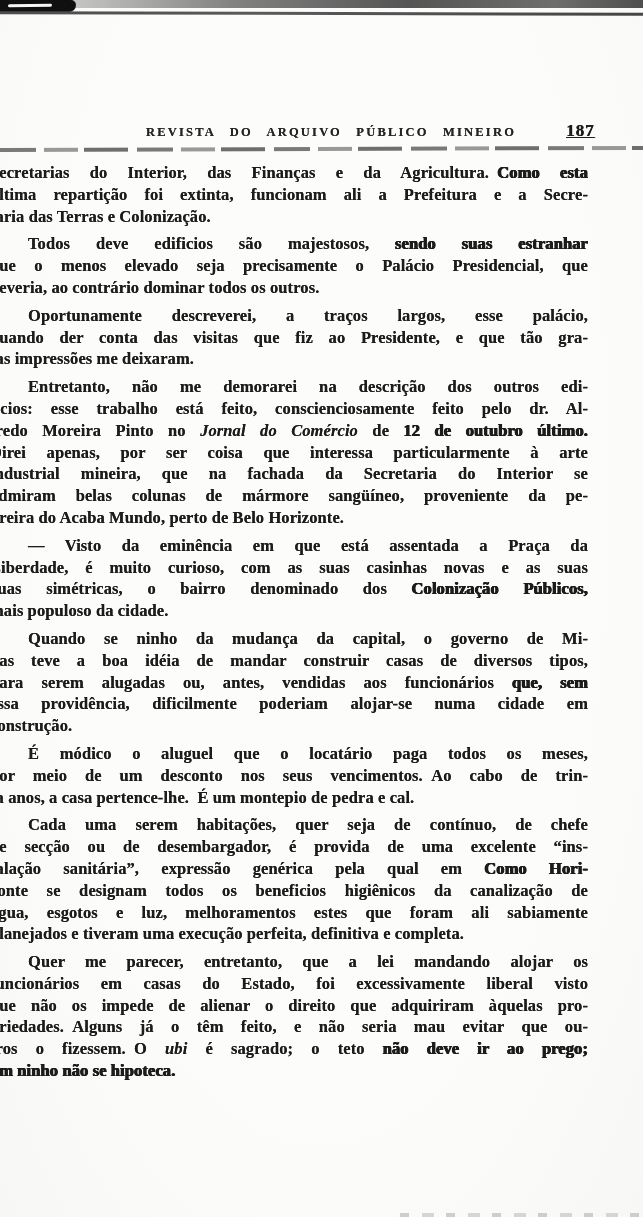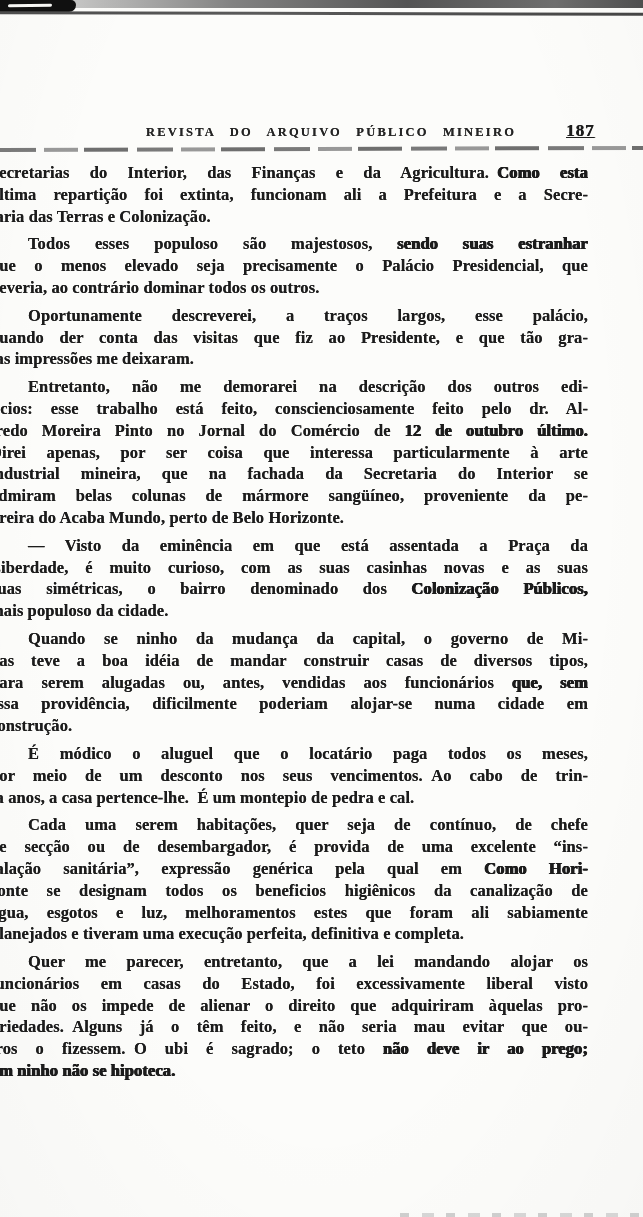--- a/index.html
+++ b/index.html
@@ -78,21 +78,21 @@
   .para { margin: 6px 0 0 0; }
   .para:first-child { margin-top: 0; }
   .line {
     line-height: 21.8px; height: 21.8px; overflow: hidden;
     text-align: justify; text-align-last: justify;
     white-space: normal;
   }
   .line.last { text-align-last: left; }
   .para.indent .line:first-child { text-indent: 38px; }
   .seg-b { text-shadow: .5px 0 currentColor, -.5px 0 currentColor, 0 0 .5px currentColor; }
-  .seg-i { }
+  .seg-i { font-style: italic; }
 </style>
 </head>
 <body>
 
 <div class="page">
 
   <div class="top-band"></div>
   <div class="corner-blob"></div>
   <div class="top-line"></div>
 
@@ -102,21 +102,21 @@
   </div>
   <div class="head-rule"></div>
 
   <div class="textblock" id="textblock">
       <div class="para">
         <div class="line"><span class="seg-n">Secretarias do Interior, das Finanças e da Agricultura. </span><span class="seg-b">Como esta</span></div>
         <div class="line"><span class="seg-n">última repartição foi extinta, funcionam ali a Prefeitura e a Secre-</span></div>
         <div class="line last"><span class="seg-n">taria das Terras e Colonização.</span></div>
       </div>
       <div class="para indent">
-        <div class="line"><span class="seg-n">Todos esses populoso são majestosos, </span><span class="seg-b">sendo suas estranhar</span></div>
+        <div class="line"><span class="seg-n">Todos deve edificios são majestosos, </span><span class="seg-b">sendo suas estranhar</span></div>
         <div class="line"><span class="seg-n">que o menos elevado seja precisamente o Palácio Presidencial, que</span></div>
         <div class="line last"><span class="seg-n">deveria, ao contrário dominar todos os outros.</span></div>
       </div>
       <div class="para indent">
         <div class="line"><span class="seg-n">Oportunamente descreverei, a traços largos, esse palácio,</span></div>
         <div class="line"><span class="seg-n">quando der conta das visitas que fiz ao Presidente, e que tão gra-</span></div>
         <div class="line last"><span class="seg-n">tas impressões me deixaram.</span></div>
       </div>
       <div class="para indent">
         <div class="line"><span class="seg-n">Entretanto, não me demorarei na descrição dos outros edi-</span></div>

